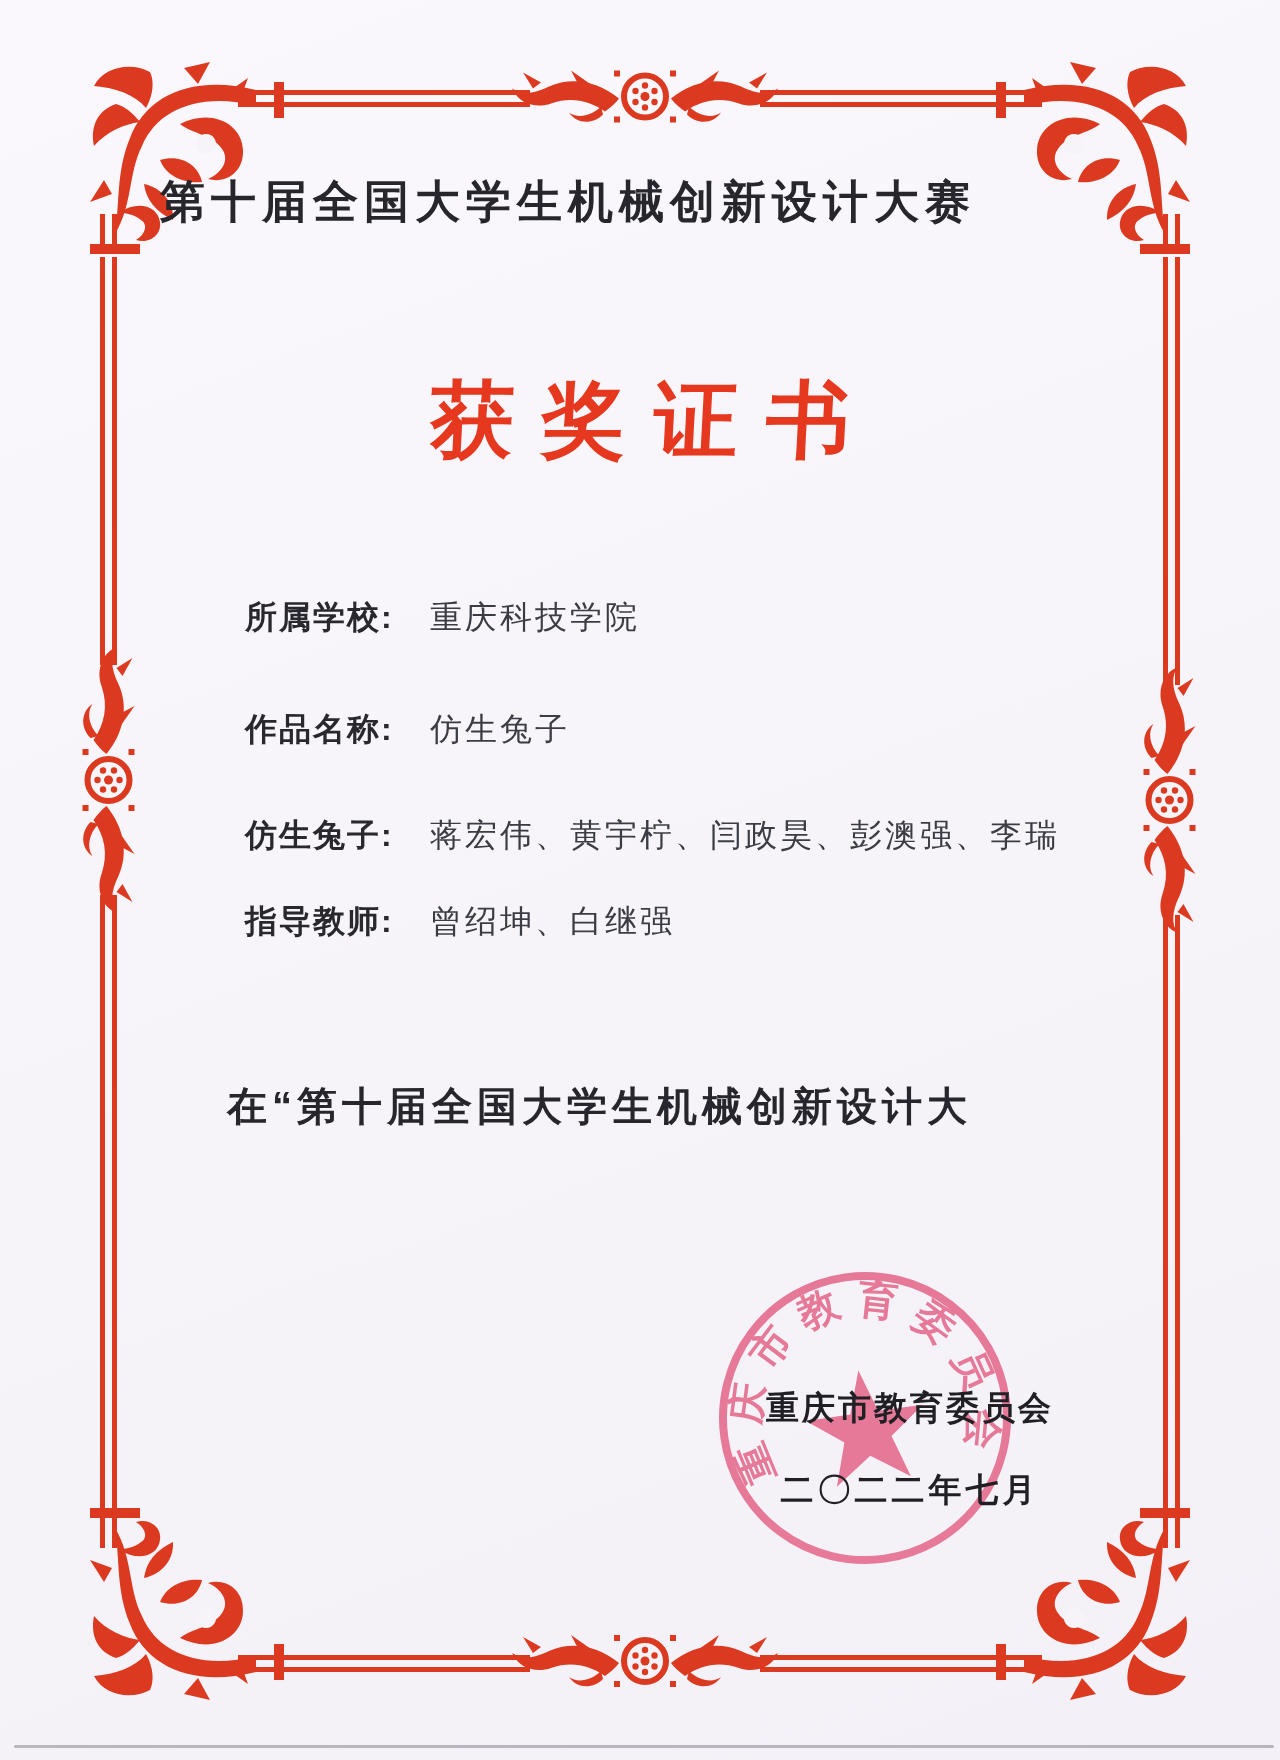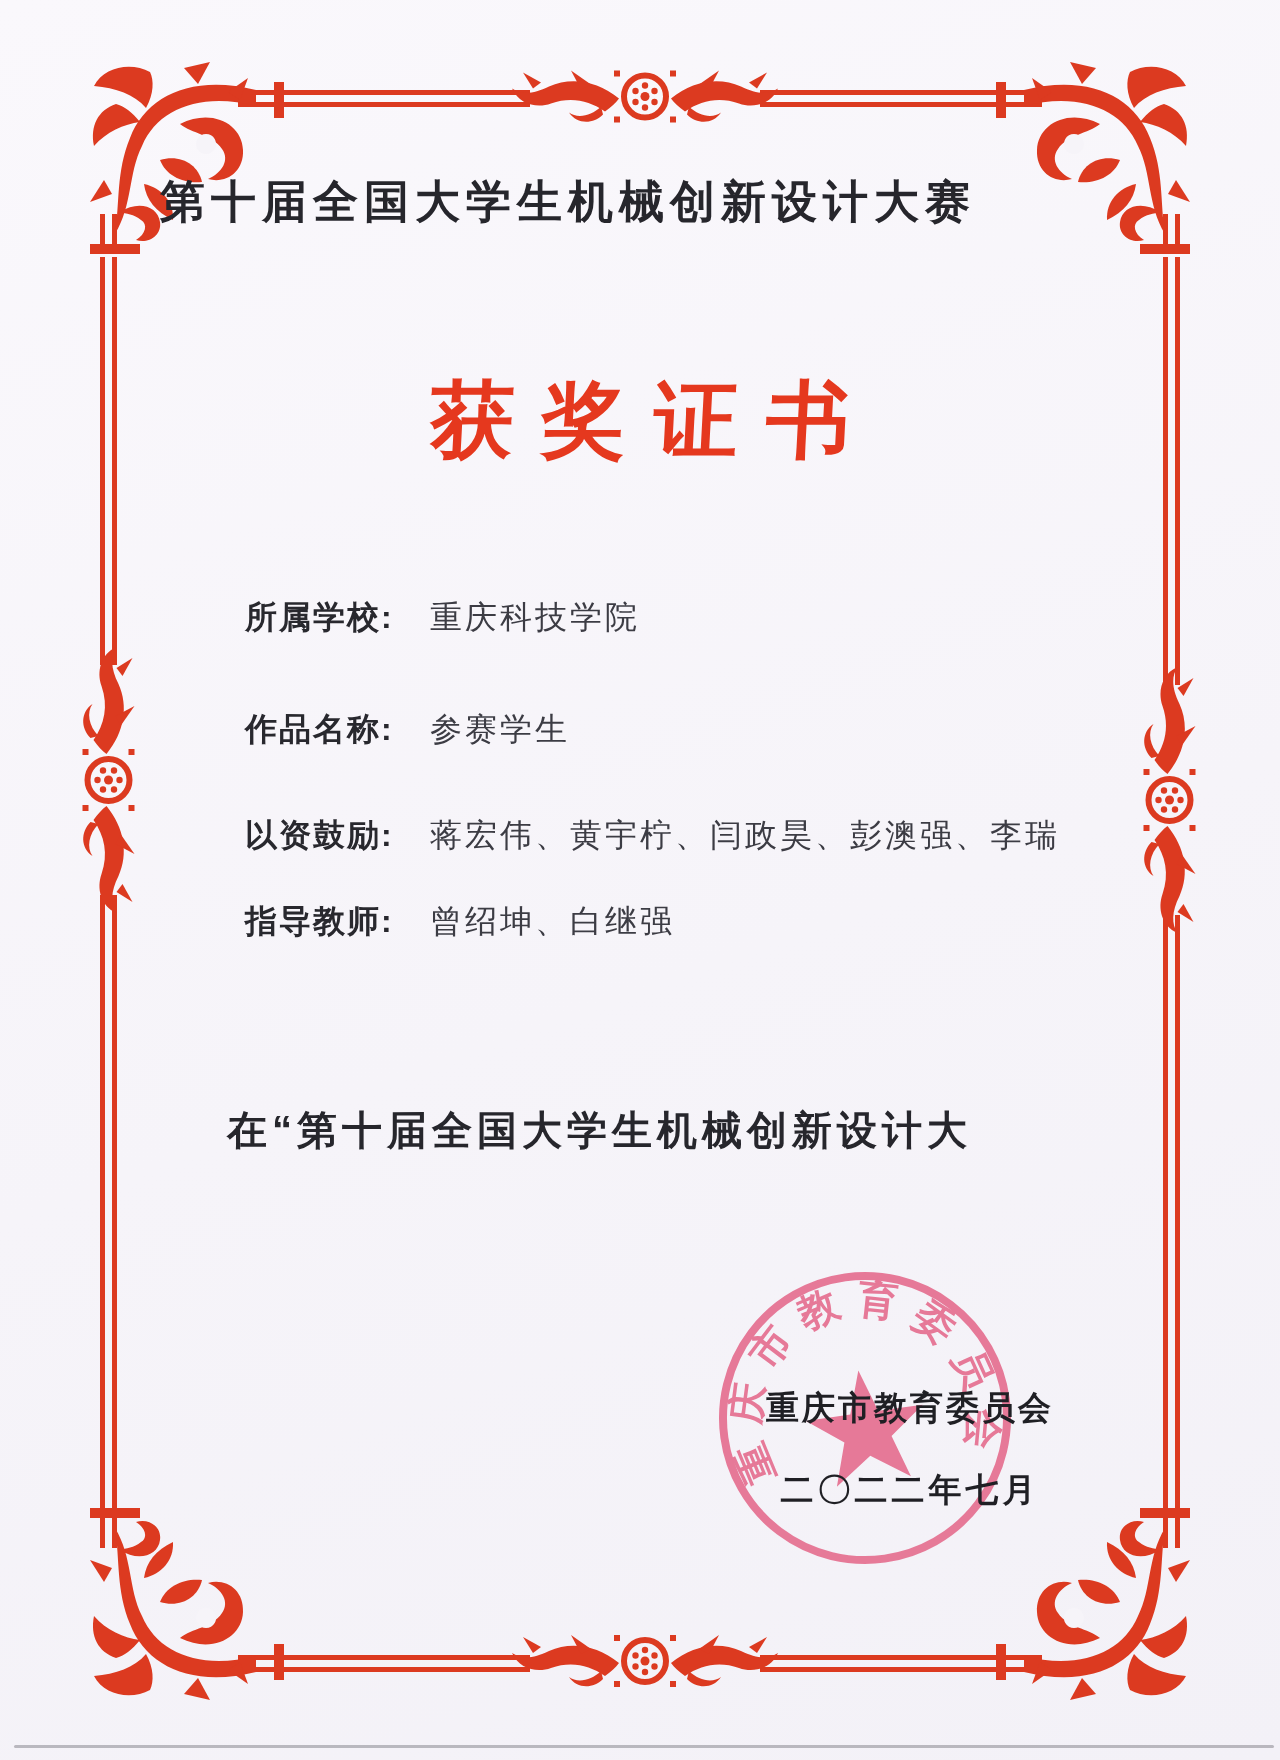--- a/index.html
+++ b/index.html
@@ -42,21 +42,21 @@
   .field-row.f3{top:900px;}
   .field-label{
     font-size:32px;font-weight:800;color:#28282e;letter-spacing:2px;
     width:185px;flex:0 0 185px;
   }
   .field-value{
     font-family:"DejaVu Serif", serif;
     font-size:32px;color:#3c3c44;letter-spacing:3px;
   }
   .body-text{
-    position:absolute;left:135px;top:1084px;width:1010px;
+    position:absolute;left:135px;top:1060px;width:1010px;
     color:#26262c;font-weight:700;
   }
   .body-line{
     white-space:nowrap;font-size:40px;letter-spacing:5px;line-height:92px;
   }
   .body-line .indent{display:inline-block;width:92px;}
   .award-word{color:#e02917;font-weight:800;}
   .signature-block{
     position:absolute;left:690px;width:440px;text-align:center;color:#1f1f24;
   }
@@ -170,24 +170,24 @@
 
   <div class="award-title">获奖证书</div>
 
   <div class="fields">
     <div class="field-row f0">
       <span class="field-label">所属学校:</span>
       <span class="field-value">重庆科技学院</span>
     </div>
     <div class="field-row f1">
       <span class="field-label">作品名称:</span>
-      <span class="field-value">参赛学生</span>
+      <span class="field-value">仿生兔子</span>
     </div>
     <div class="field-row f2">
-      <span class="field-label">以资鼓励:</span>
+      <span class="field-label">仿生兔子:</span>
       <span class="field-value">蒋宏伟、黄宇柠、闫政昊、彭澳强、李瑞</span>
     </div>
     <div class="field-row f3">
       <span class="field-label">指导教师:</span>
       <span class="field-value">曾绍坤、白继强</span>
     </div>
   </div>
 
   <div class="body-text">
     <div class="body-line"><span class="indent"></span><span>在“第十届全国大学生机械创新设计大</span></div>

